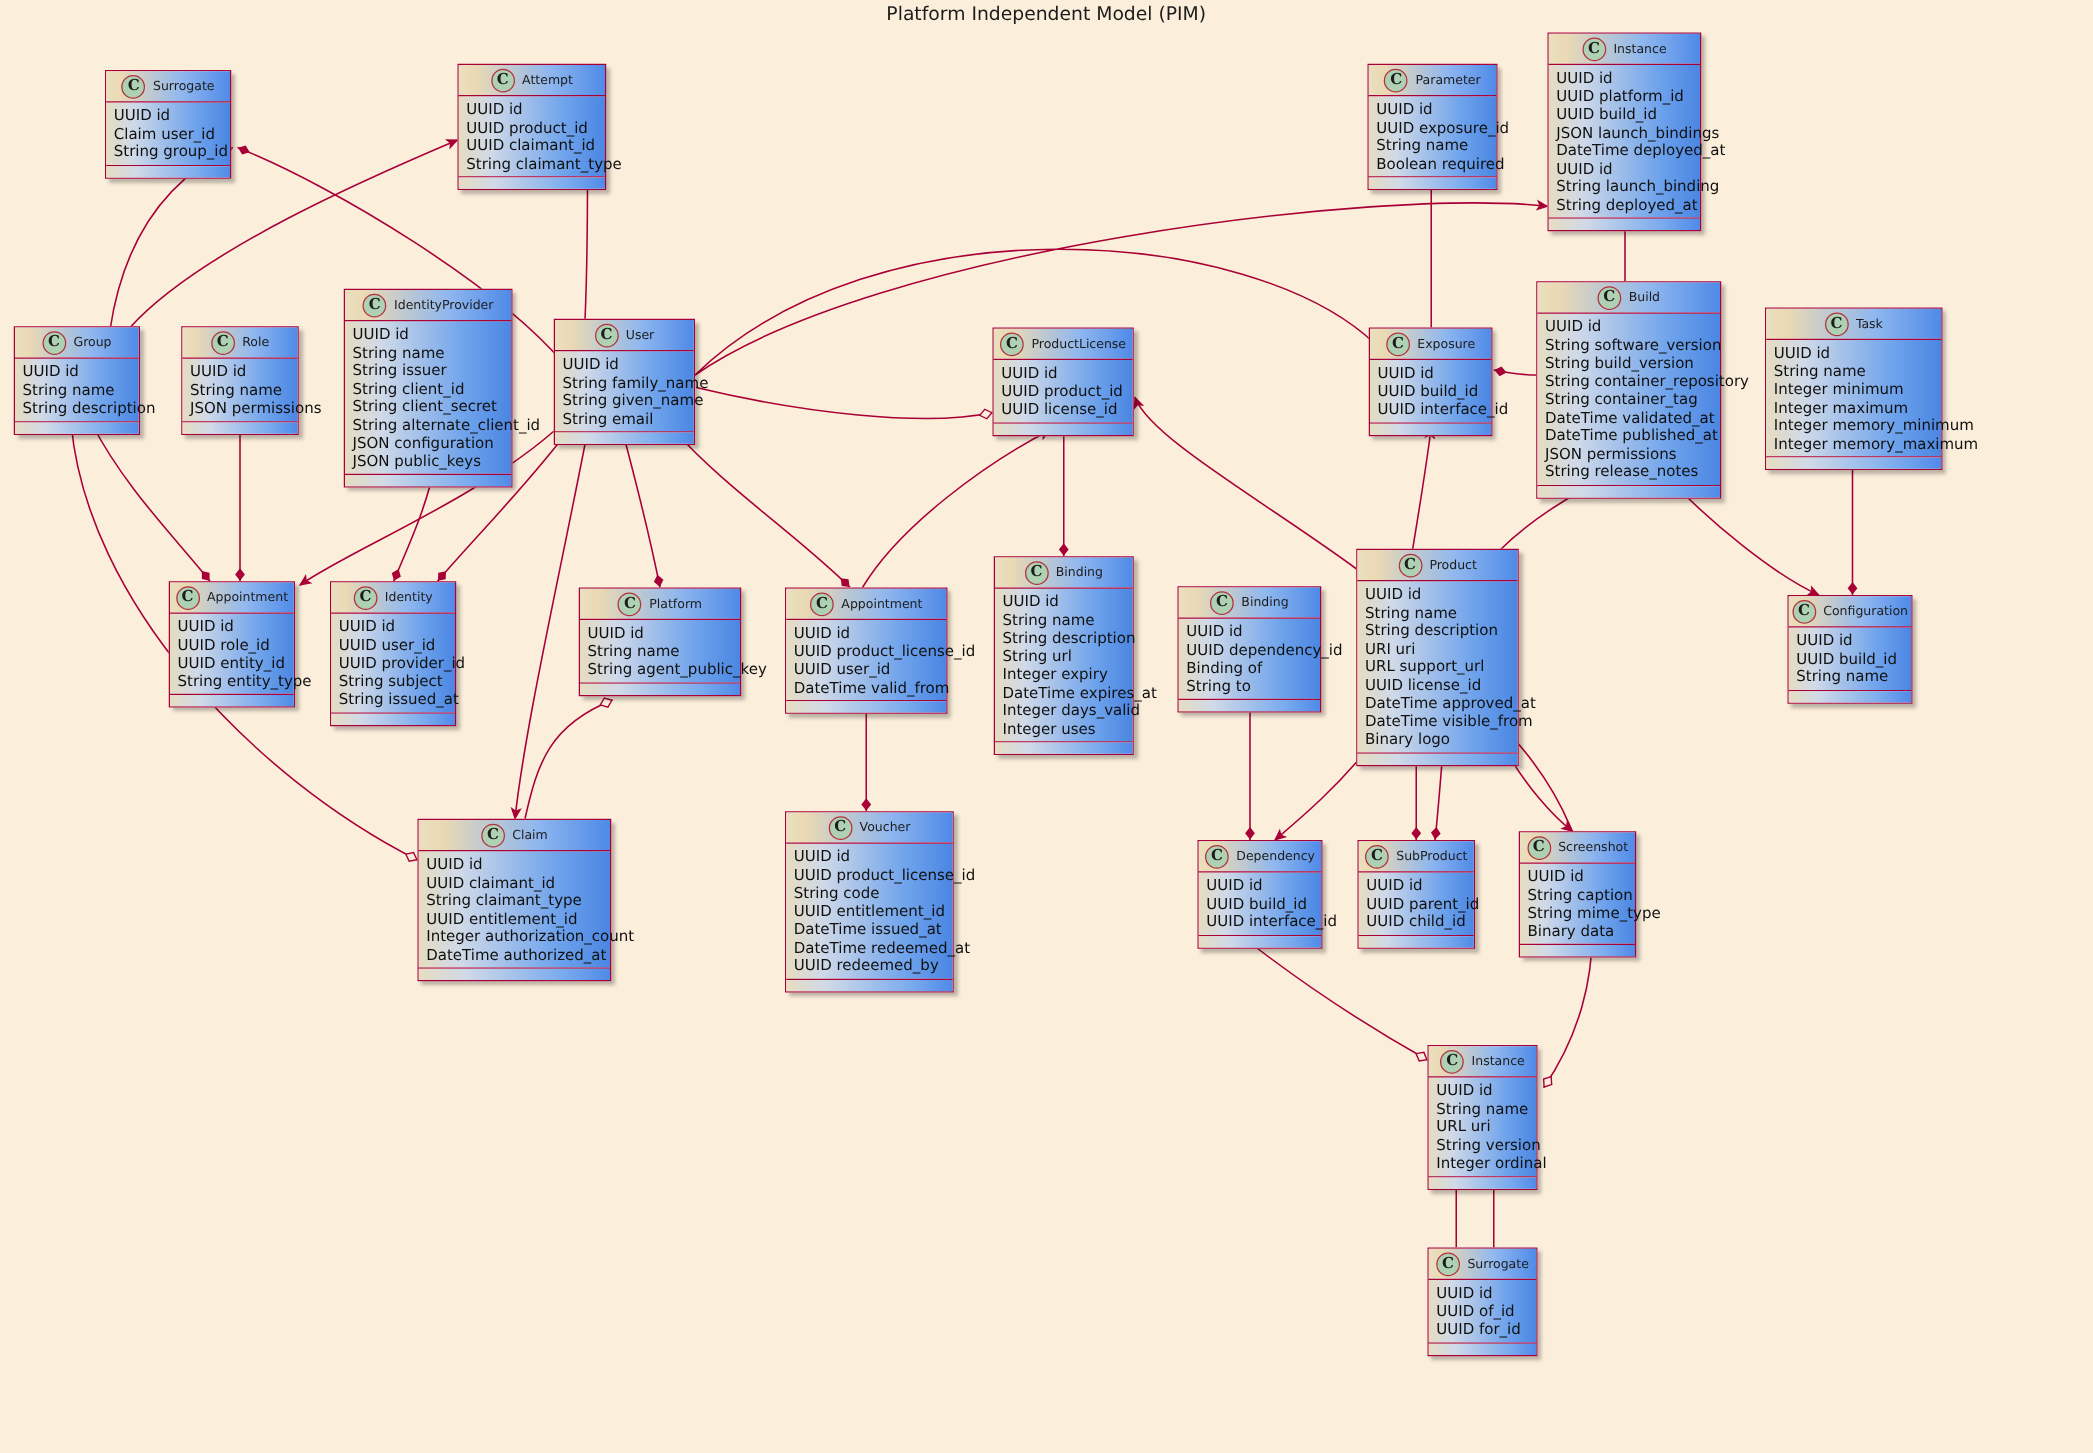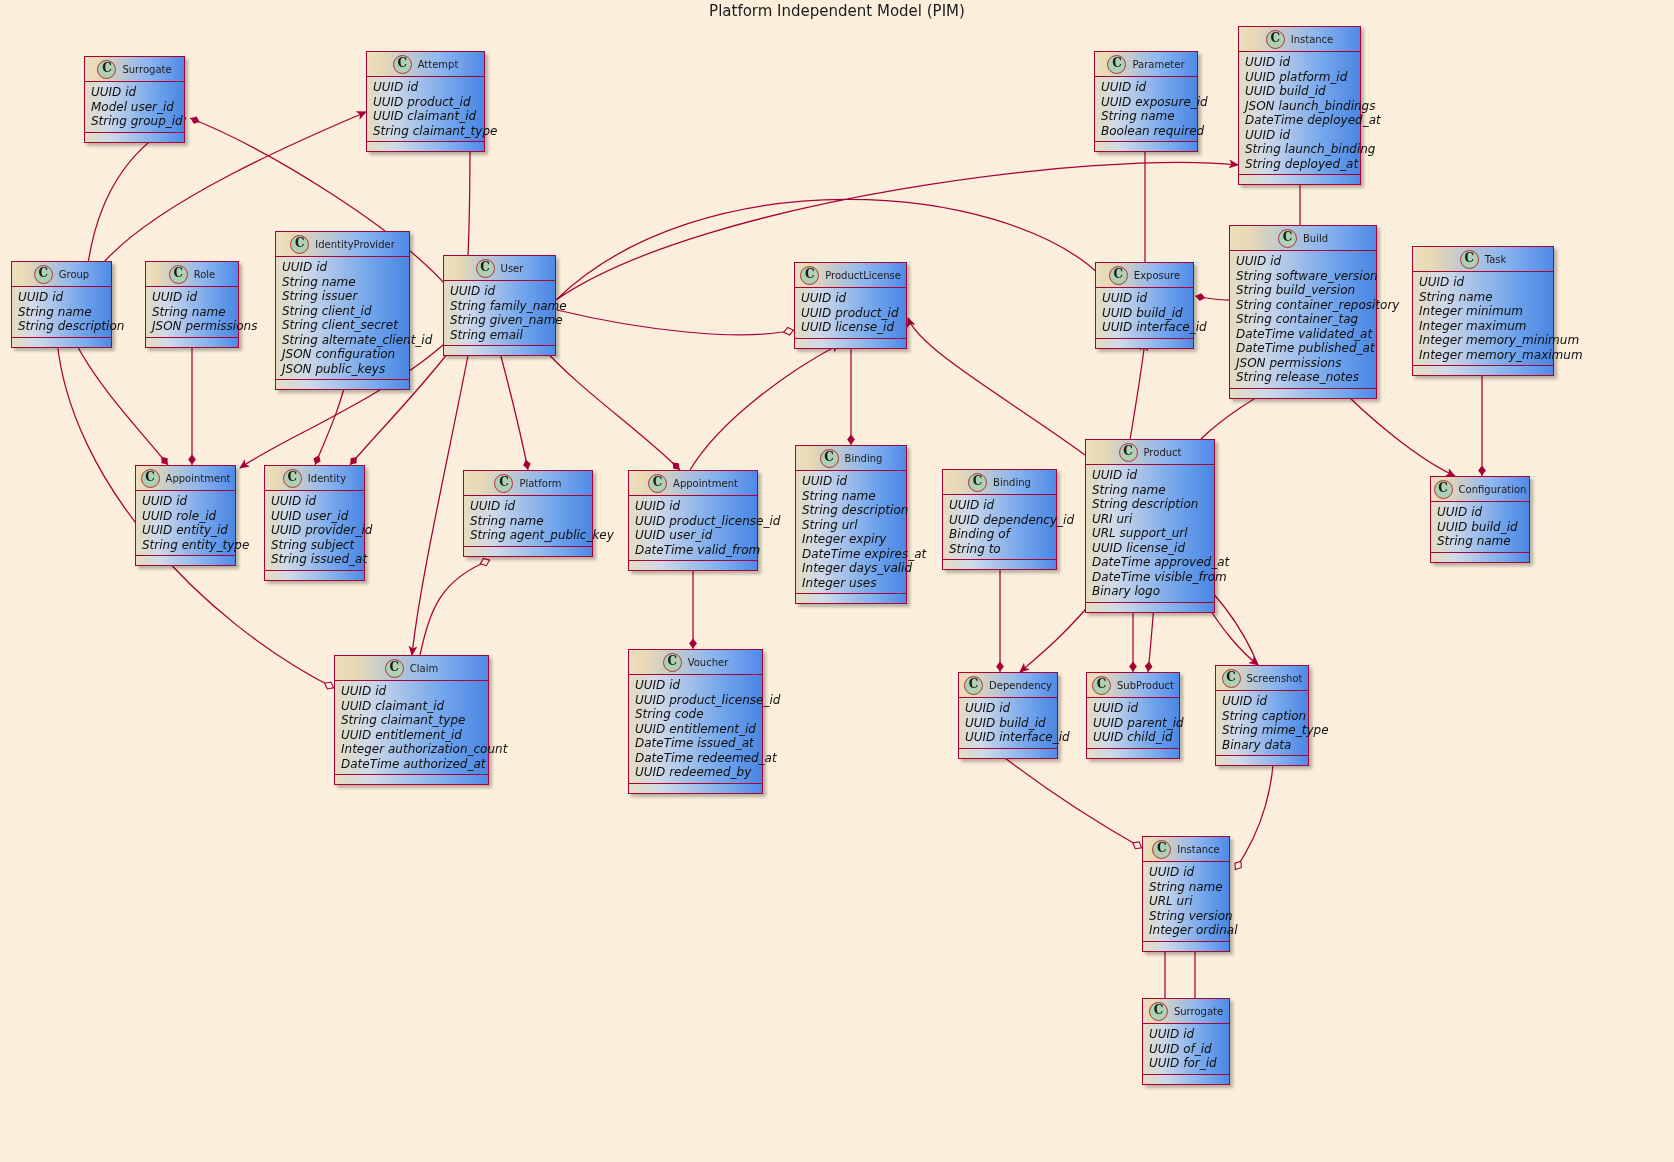--- a/index.html
+++ b/index.html
@@ -70,21 +70,20 @@
   .uml-name {
     font-size: 10px;
     color: #1c1c1c;
     white-space: nowrap;
   }
   .uml-attrs {
     border-bottom: 1.4px solid #a80036;
     background: linear-gradient(to right, #e6dcc0 0%, #cfd9e8 22%, #6fa3ec 72%, #4a86e2 100%);
     padding: 3px 16px 3px 6px;
     box-sizing: border-box;
-    font-style: italic;
   }
   .uml-attr {
     font-size: 12px;
     line-height: 14.5px;
     color: #10100f;
     white-space: nowrap;
   }
   .uml-methods {
     height: 9px;
     background: linear-gradient(to right, #e7ddc2 0%, #cfd9e8 25%, #7aabee 75%, #4f8ae8 100%);
@@ -150,21 +149,21 @@
   </svg>
 
   <div id="class-layer">
       <div class="uml-class" style="left: 84px; top: 56px; width: 101px;">
         <div class="uml-header">
           <div class="uml-stereo">C</div>
           <div class="uml-name">Surrogate</div>
         </div>
         <div class="uml-attrs">
           <div class="uml-attr">UUID id</div>
-          <div class="uml-attr">Model user_id</div>
+          <div class="uml-attr">Claim user_id</div>
           <div class="uml-attr">String group_id</div>
         </div>
         <div class="uml-methods"></div>
       </div>
       <div class="uml-class" style="left: 366px; top: 51px; width: 119px;">
         <div class="uml-header">
           <div class="uml-stereo">C</div>
           <div class="uml-name">Attempt</div>
         </div>
         <div class="uml-attrs">

